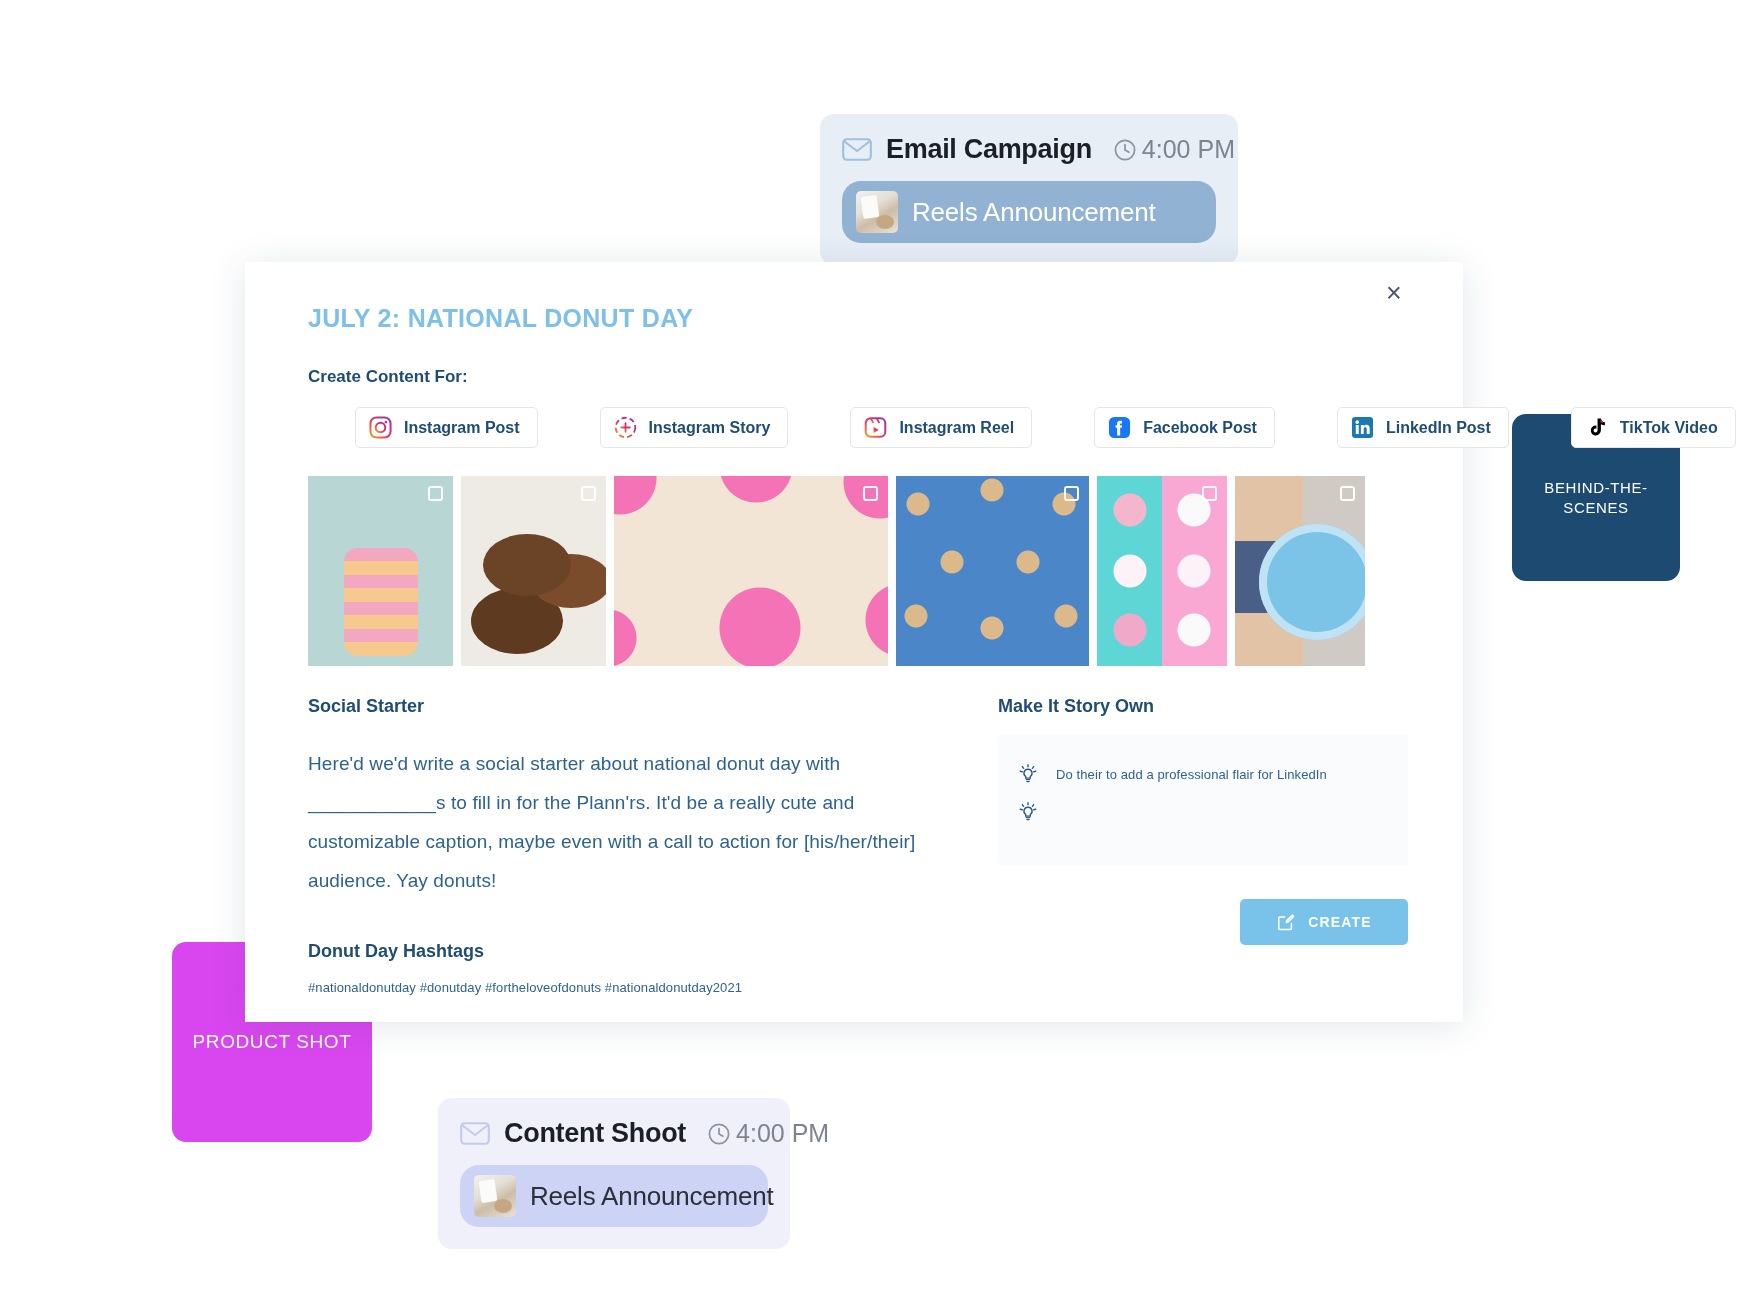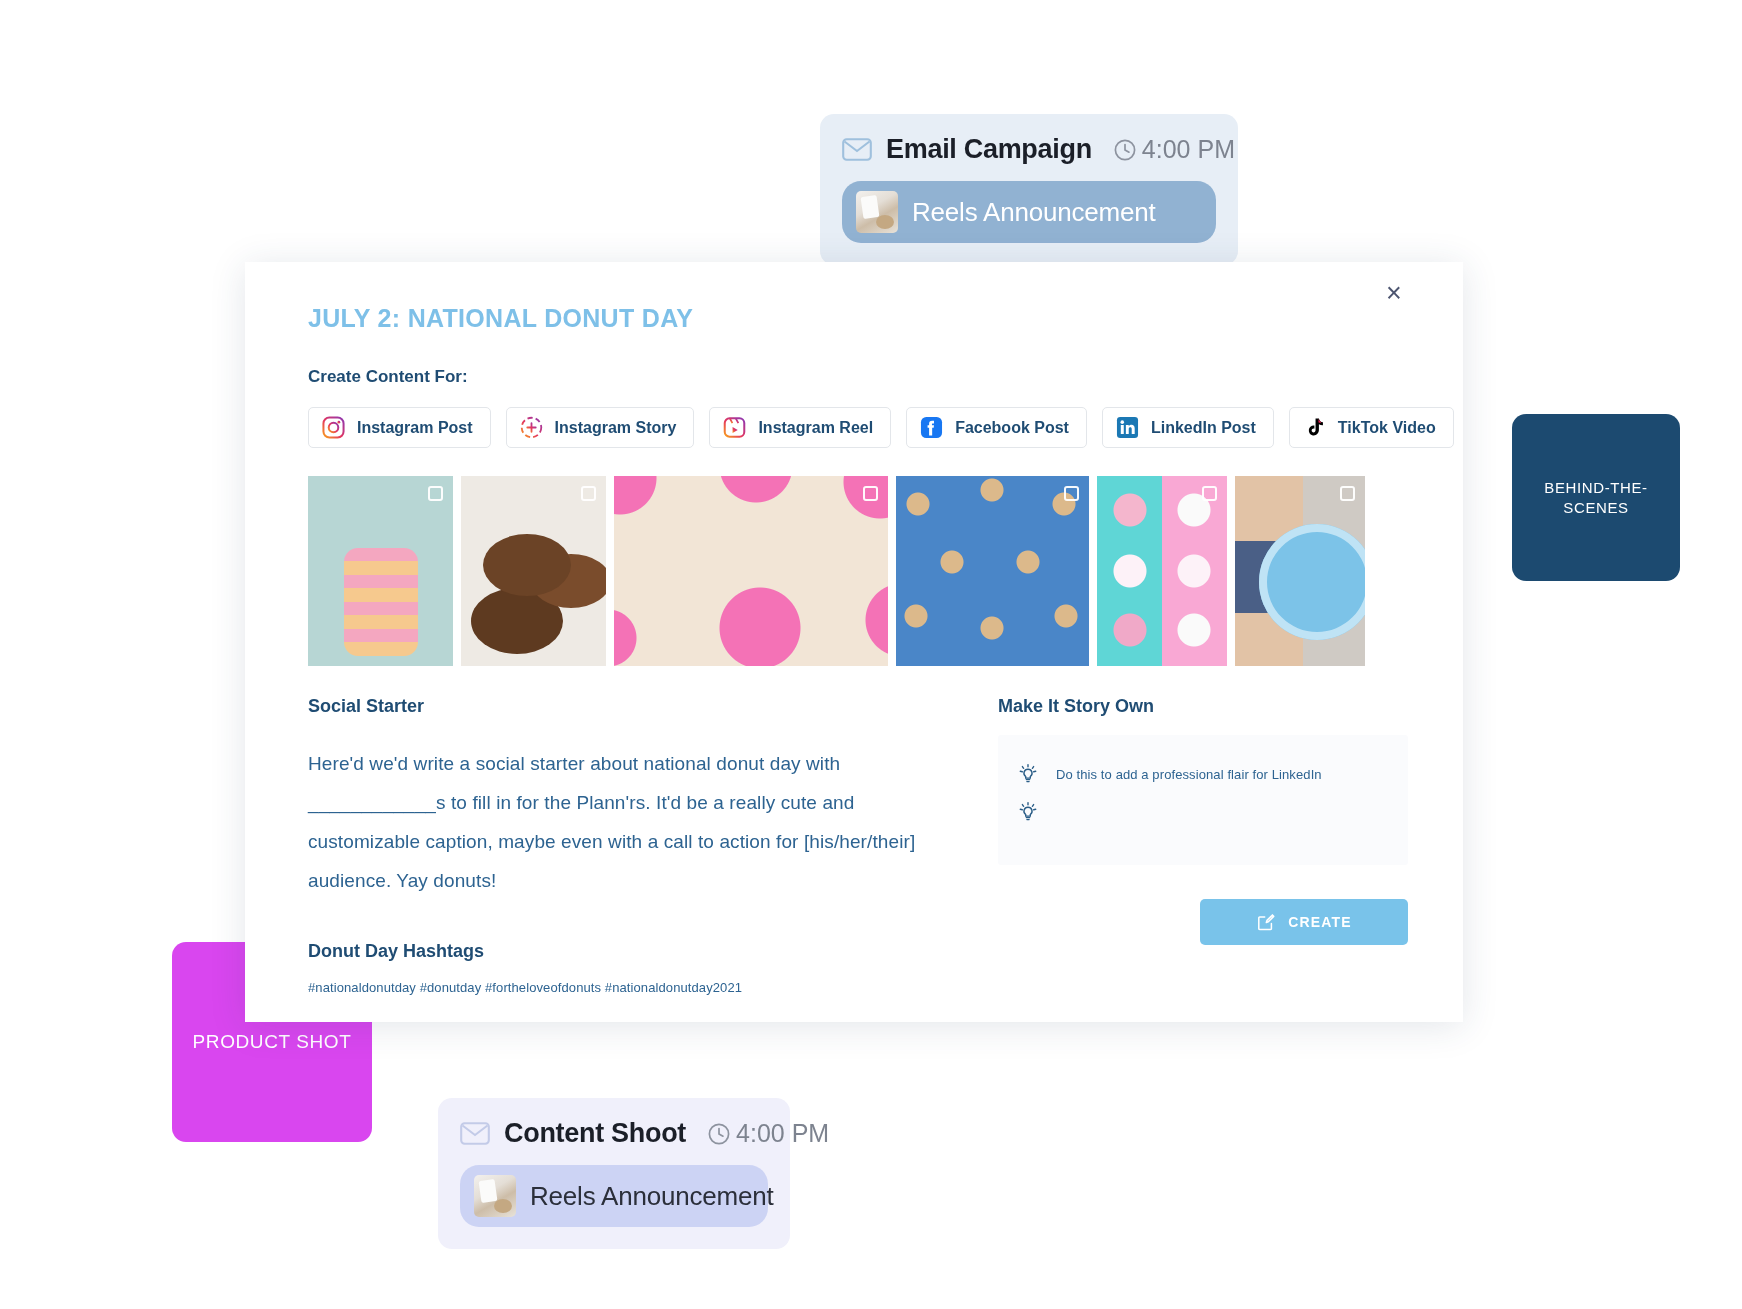--- a/index.html
+++ b/index.html
@@ -91,20 +91,21 @@
     margin-top: 34px; font-size: 17px; font-weight: bold; color: #1f4c73;
   }
 
   
   .chips { display: flex; gap: 15px; margin-top: 20px; }
   .chip {
     display: flex; align-items: center; gap: 12px;
     border: 1px solid #e3e6ea; border-radius: 5px;
     padding: 8px 17px 8px 13px; background: #fff;
     cursor: pointer;
+    margin-left: 47px;
   }
   .chip-label { font-size: 16px; font-weight: bold; color: #1f4c73; white-space: nowrap; }
   .chip-icon { width: 23px; height: 23px; flex: none; display:block; }
 
   
   .thumbs { display: flex; gap: 8px; margin-top: 28px; }
   .thumb { position: relative; height: 190px; overflow: hidden; flex: none; }
   .thumb.portrait { width: 145px; }
   .thumb.wide     { width: 274px; }
   .thumb.square   { width: 193px; }
@@ -193,21 +194,21 @@
     margin-top: 18px; background: #fafbfd; border-radius: 3px;
     padding: 20px 22px 26px 20px; min-height: 130px;
   }
   .tip-row { display: flex; align-items: center; gap: 18px; min-height: 38px; }
   .bulb-icon { width: 20px; height: 22px; flex: none; }
   .tip-text { font-size: 13px; color: #2d6391; letter-spacing: 0.1px; }
 
   .create-row { display: flex; justify-content: flex-end; margin-top: 34px; }
   .create-btn {
     background: #79c3ea; border: none; border-radius: 5px;
-    width: 208px; height: 46px; color: #fff; cursor: pointer;
+    width: 168px; height: 46px; color: #fff; cursor: pointer;
     display: flex; align-items: center; justify-content: center; gap: 12px;
   }
   .create-label { font-size: 14px; font-weight: bold; letter-spacing: 1.2px; }
   .pencil-icon { width: 20px; height: 20px; }
 </style>
 </head>
 <body>
 
 <div class="stage">
 
@@ -375,21 +376,21 @@
           <div class="tips-box">
 
             <div class="tip-row">
               <span class="bulb-icon">
                 <svg viewBox="0 0 20 22" width="20" height="22" fill="none" stroke="#2a5d87" stroke-width="1.4" stroke-linecap="round">
                   <path d="M10 6.2a4 4 0 0 0-2.3 7.3v1.6h4.6v-1.6A4 4 0 0 0 10 6.2z"></path>
                   <path d="M8.3 16.6h3.4M8.9 18.6h2.2"></path>
                   <path d="M10 1.6v2.1M4.4 3.6l1.2 1.7M15.6 3.6l-1.2 1.7M2.3 8.3l2 .5M17.7 8.3l-2 .5"></path>
                 </svg>
               </span>
-              <span class="tip-text">Do this to add a professional flair for LinkedIn</span>
+              <span class="tip-text">Do their to add a professional flair for LinkedIn</span>
             </div>
 
 
             <div class="tip-row">
               <span class="bulb-icon">
                 <svg viewBox="0 0 20 22" width="20" height="22" fill="none" stroke="#2a5d87" stroke-width="1.4" stroke-linecap="round">
                   <path d="M10 6.2a4 4 0 0 0-2.3 7.3v1.6h4.6v-1.6A4 4 0 0 0 10 6.2z"></path>
                   <path d="M8.3 16.6h3.4M8.9 18.6h2.2"></path>
                   <path d="M10 1.6v2.1M4.4 3.6l1.2 1.7M15.6 3.6l-1.2 1.7M2.3 8.3l2 .5M17.7 8.3l-2 .5"></path>
                 </svg>

